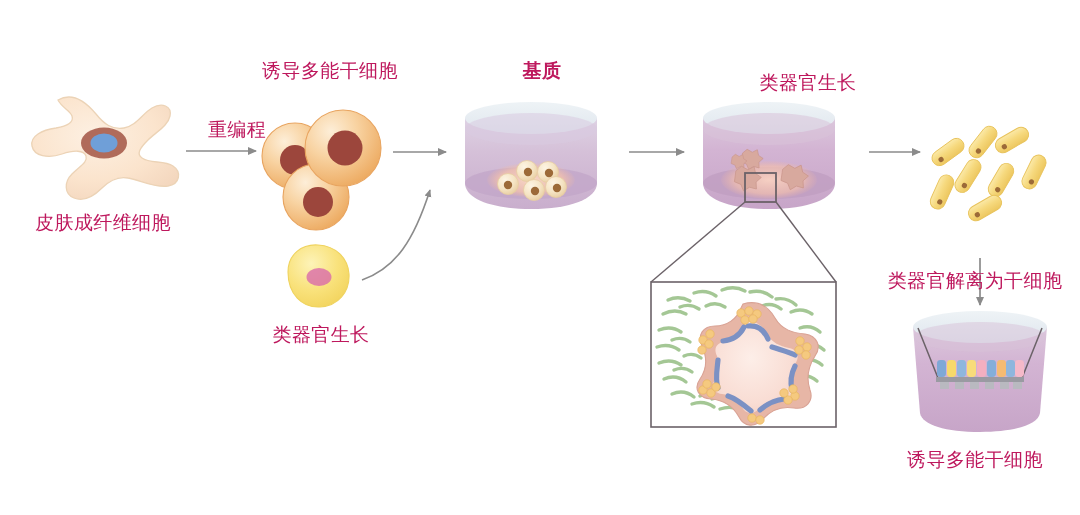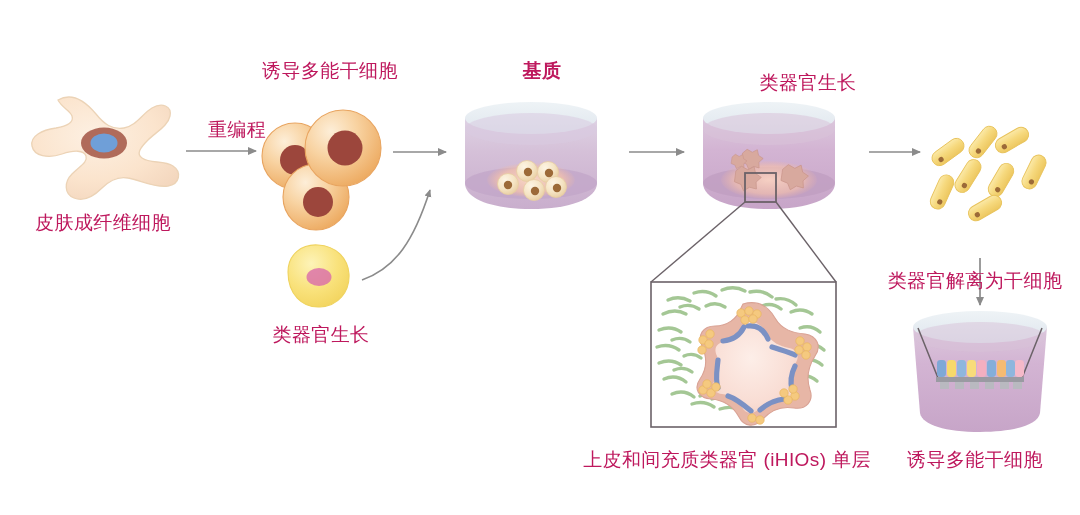--- a/index.html
+++ b/index.html
@@ -385,17 +385,16 @@
   <div class="lbl center" style="left:330px; top:61px;">诱导多能干细胞</div>
 
   <div class="lbl center" style="left:321px; top:325px;">类器官生长</div>
 
   <div class="lbl center" style="left:542px; top:61px;font-weight:bold;">基质</div>
 
   <div class="lbl center" style="left:808px; top:61px;margin-top:12px;">类器官生长</div>
 
   <div class="lbl center" style="left:975px; top:231px;margin-top:40px;">类器官解离为干细胞</div>
 
-  <div class="lbl center" style="left:727px; top:450px;">上皮和间充质类器官 (iHIOs) 单层</div>
 
   <div class="lbl center" style="left:975px; top:450px;">诱导多能干细胞</div>
 
 </div>
 
 </body></html>

